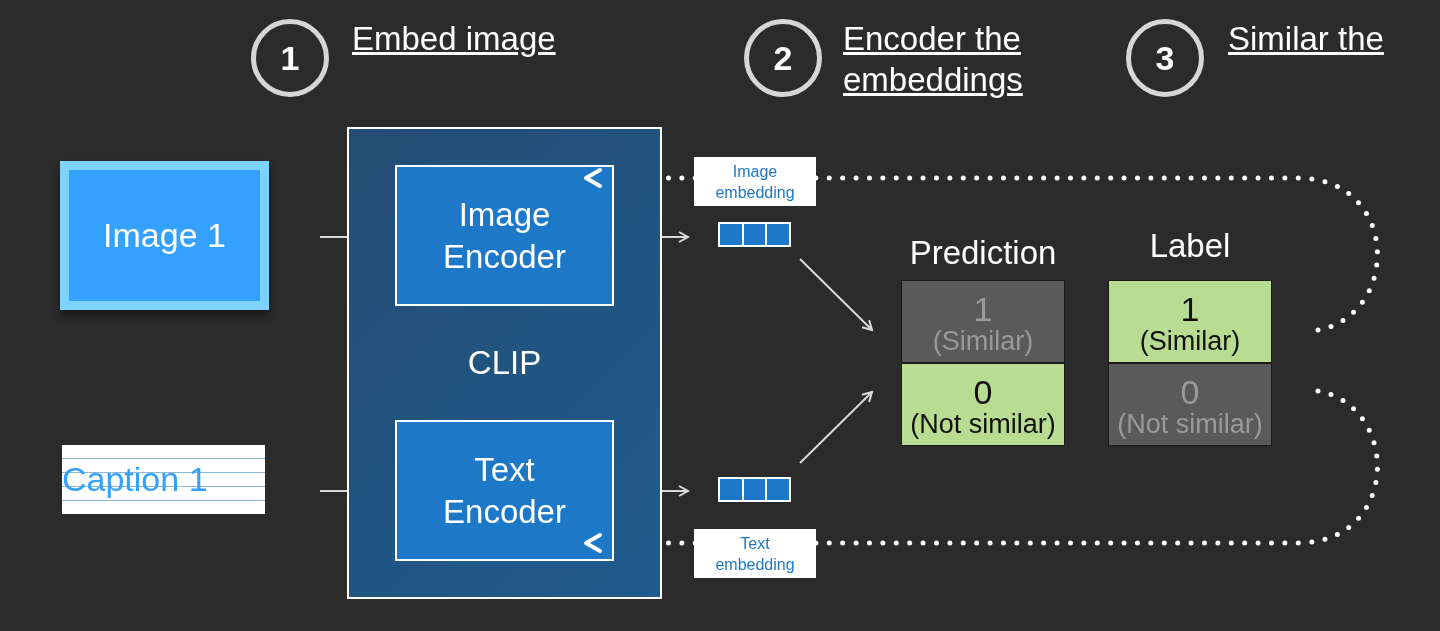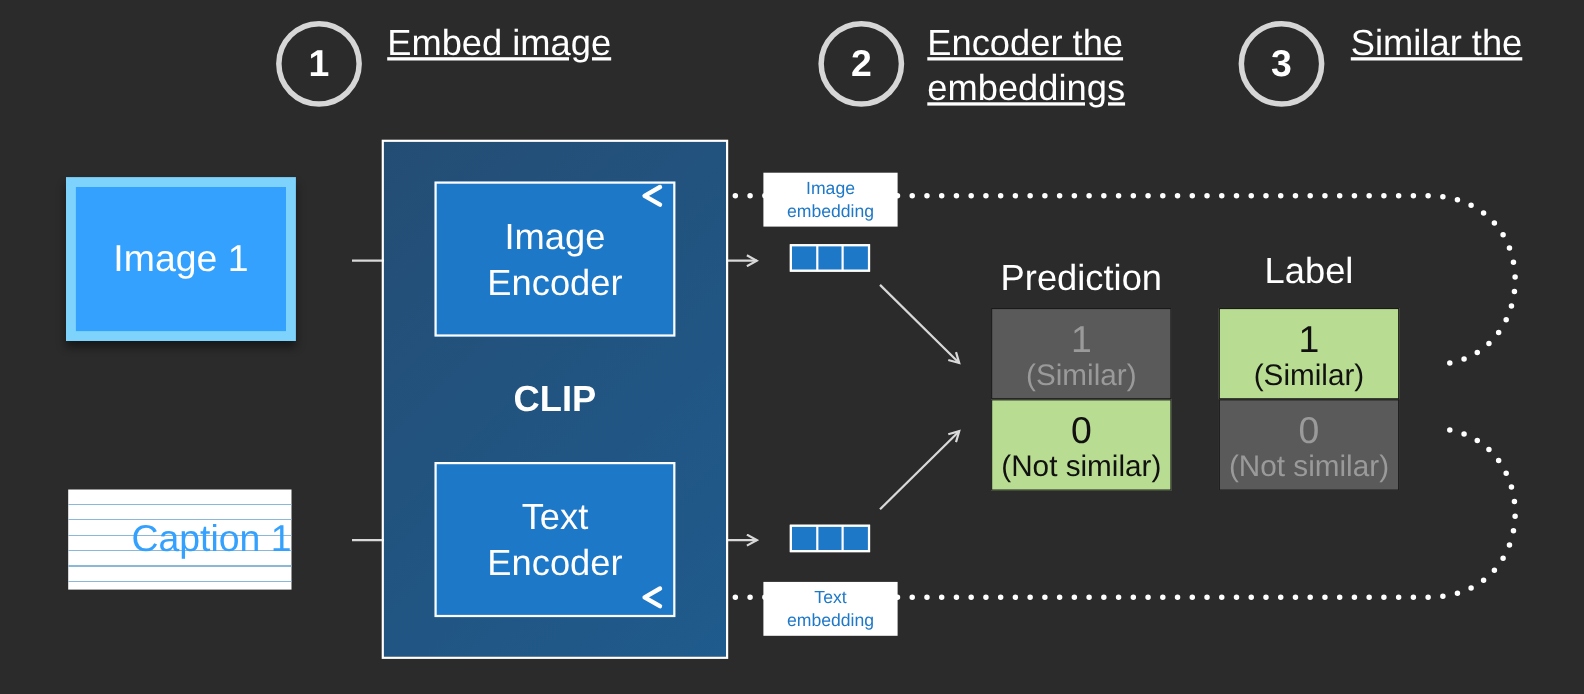--- a/index.html
+++ b/index.html
@@ -18,34 +18,34 @@
     .image-card {
       position: absolute; left: 60px; top: 161px; width: 209px; height: 149px;
       background: #7dd3fc; box-shadow: 0 6px 8px rgba(0,0,0,0.45);
     }
     .image-card .inner {
       position: absolute; left: 9px; top: 9px; right: 9px; bottom: 9px;
       background: #33a1fd; display: flex; align-items: center; justify-content: center;
       font-size: 34px; color: #fff;
     }
     .caption-card {
-      position: absolute; left: 62px; top: 445px; width: 203px; height: 91px;
+      position: absolute; left: 62px; top: 445px; width: 203px; height: 69px;
       background: #fff;
       background-image: repeating-linear-gradient(to bottom, transparent 0px, transparent 13px, #8bb8d6 13px, #8bb8d6 14px);
-      display: flex; align-items: center; justify-content: flex-end;
+      display: flex; align-items: center; justify-content: flex-start;
       font-size: 34px; color: #33a1fd;
     }
 
     
     .clip-box {
       position: absolute; left: 347px; top: 127px; width: 315px; height: 472px;
       background: linear-gradient(135deg, #244d74, #1f5b8d);
       border: 2px solid #fff;
     }
-    .clip-label { position: absolute; left: 347px; width: 315px; top: 344px; text-align: center; font-size: 33px; font-weight: bold; }
+    .clip-label { position: absolute; left: 347px; width: 315px; top: 344px; text-align: center; font-size: 33px; }
     .encoder {
       position: absolute; left: 395px; width: 219px; height: 141px;
       background: #1e78c8; border: 2px solid #fff;
       display: flex; align-items: center; justify-content: center; text-align: center;
       font-size: 33px; line-height: 42px; color: #fff;
     }
 
     .emb-label {
       position: absolute; width: 122px; height: 49px; background: #fff;
       color: #1e78c8; font-size: 16px; line-height: 21px; text-align: center;

